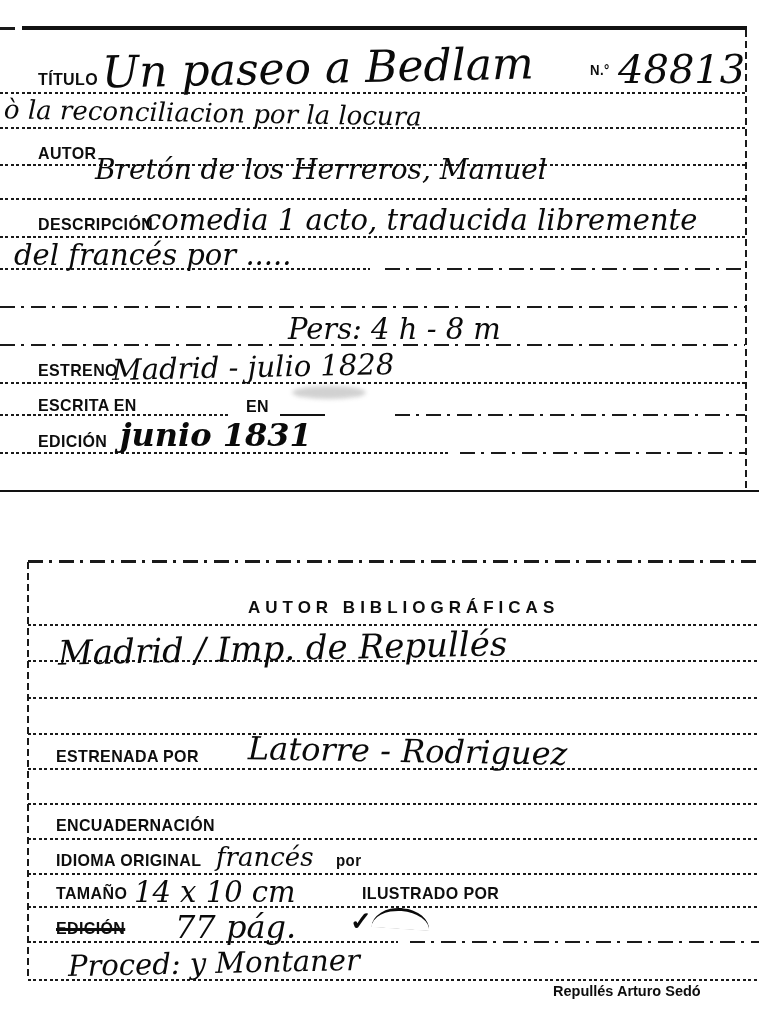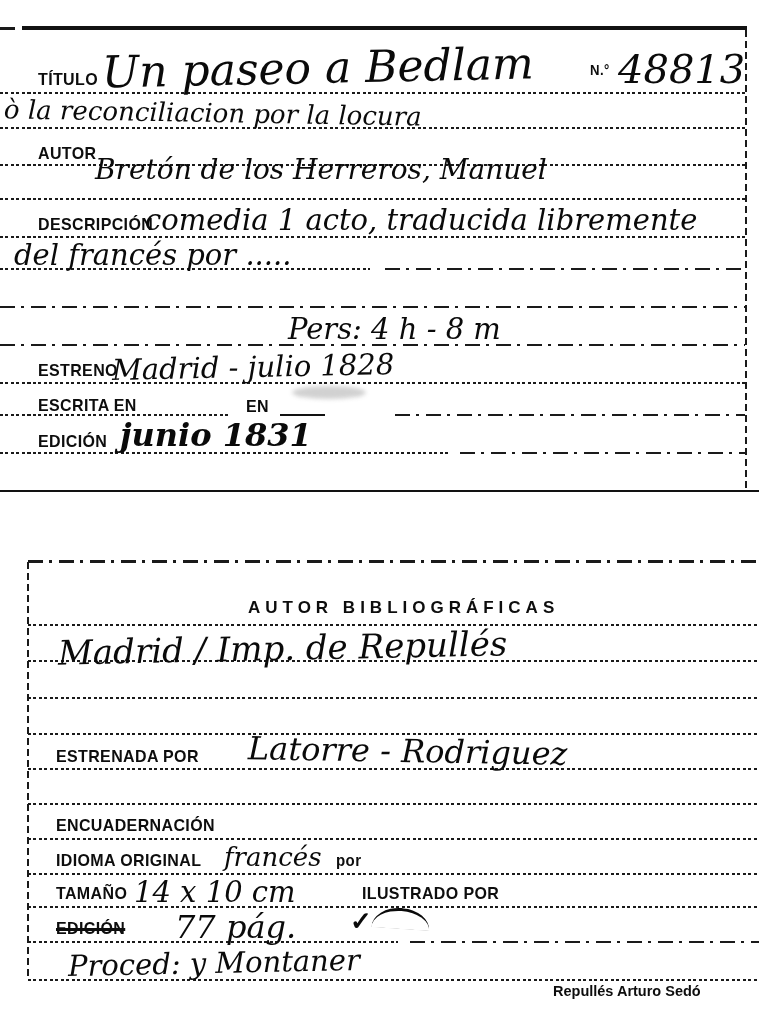--- a/index.html
+++ b/index.html
@@ -126,21 +126,21 @@
     <span class="lbl" style="left:56px;top:816px;">ENCUADERNACIÓN</span>
     <span class="lbl" style="left:56px;top:851px;">IDIOMA ORIGINAL</span>
     <span class="lbl" style="left:336px;top:852px;font-size:16px;">por</span>
     <span class="lbl" style="left:56px;top:884px;">TAMAÑO</span>
     <span class="lbl" style="left:362px;top:884px;">ILUSTRADO POR</span>
     <span class="lbl strike" style="left:56px;top:919px;">EDICIÓN</span>
     <span class="coleccion" style="left:553px;top:983px;">Repullés Arturo Sedó</span>
 
     <span class="hw tilt-l" style="left:58px;top:628px;font-size:34px;">Madrid / Imp. de Repullés</span>
     <span class="hw hw-lg tilt-r" style="left:248px;top:732px;">Latorre - Rodriguez</span>
-    <span class="hw hw-sm" style="left:224px;top:842px;">francés</span>
+    <span class="hw hw-sm" style="left:216px;top:842px;">francés</span>
     <span class="hw hw-md" style="left:134px;top:875px;">14 x 10 cm</span>
     <span class="hw hw-lg" style="left:175px;top:908px;">77 pág.</span>
     <span class="checkmark" style="left:350px;top:906px;">✓</span>
     <i class="check-arc" style="left:372px;top:908px;width:58px;"></i>
     <span class="hw hw-md tilt-l" style="left:68px;top:946px;">Proced: y Montaner</span>
   </section>
 
 </div>
 
 </body></html>

